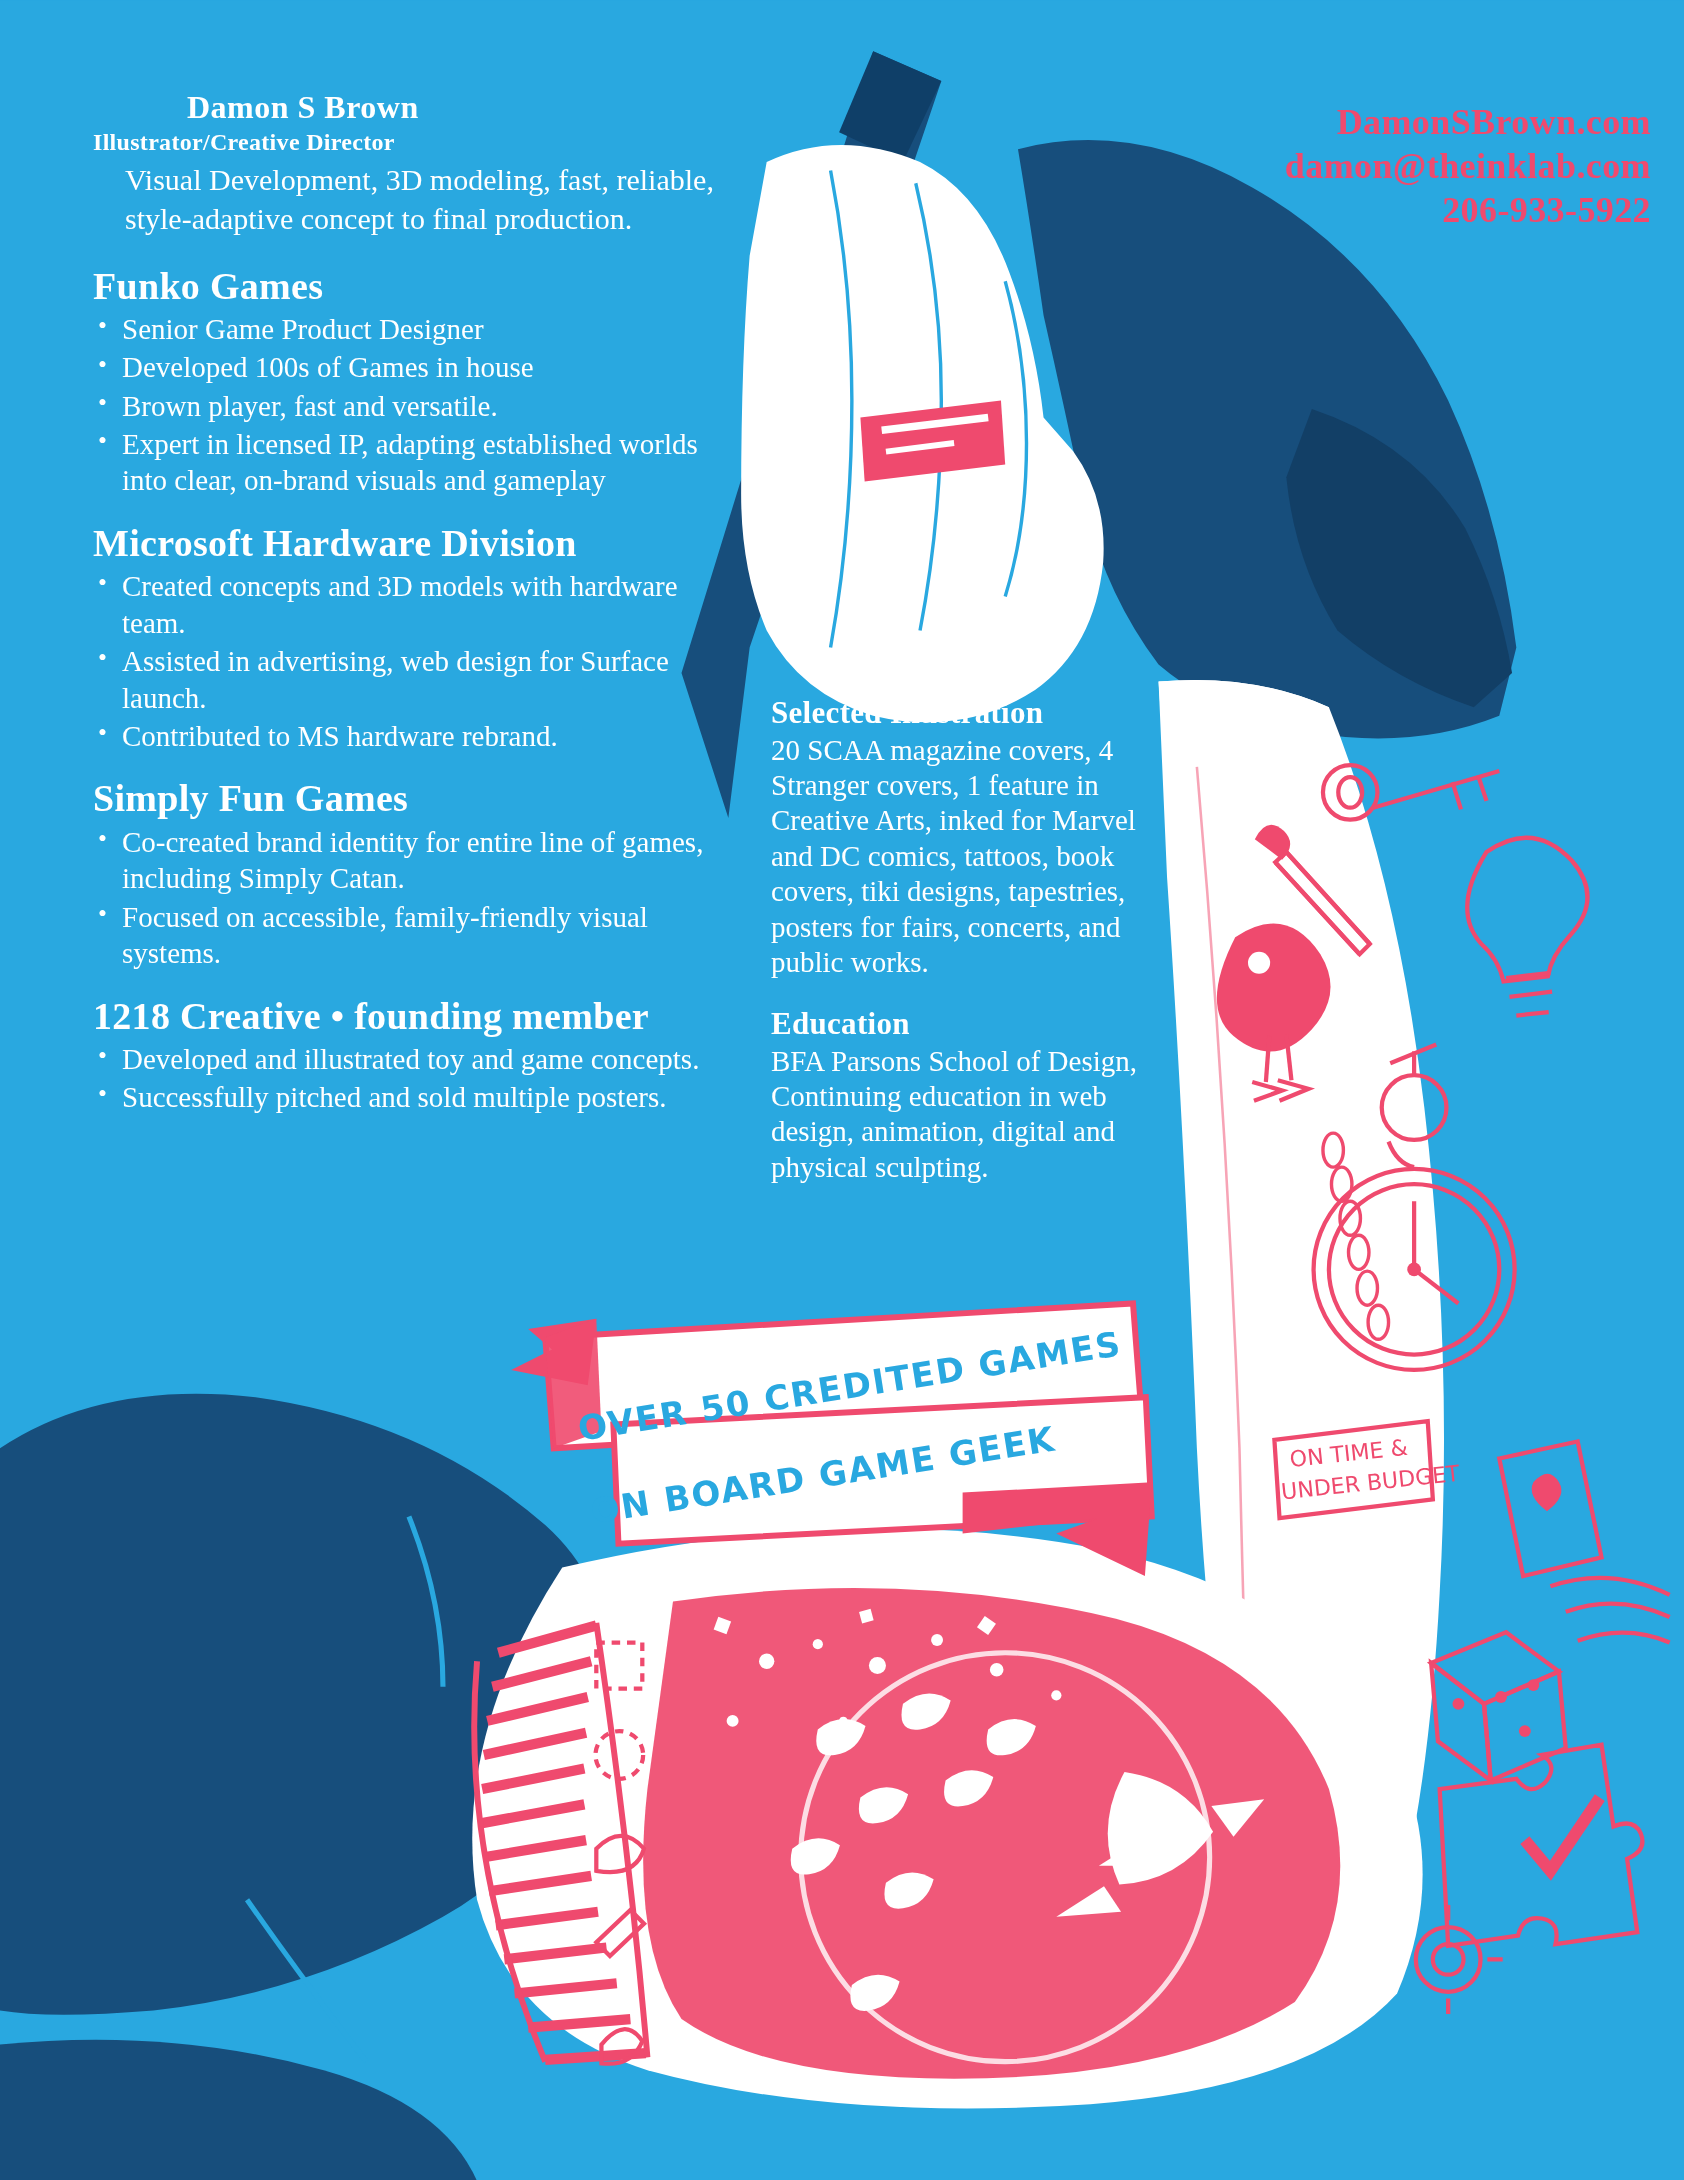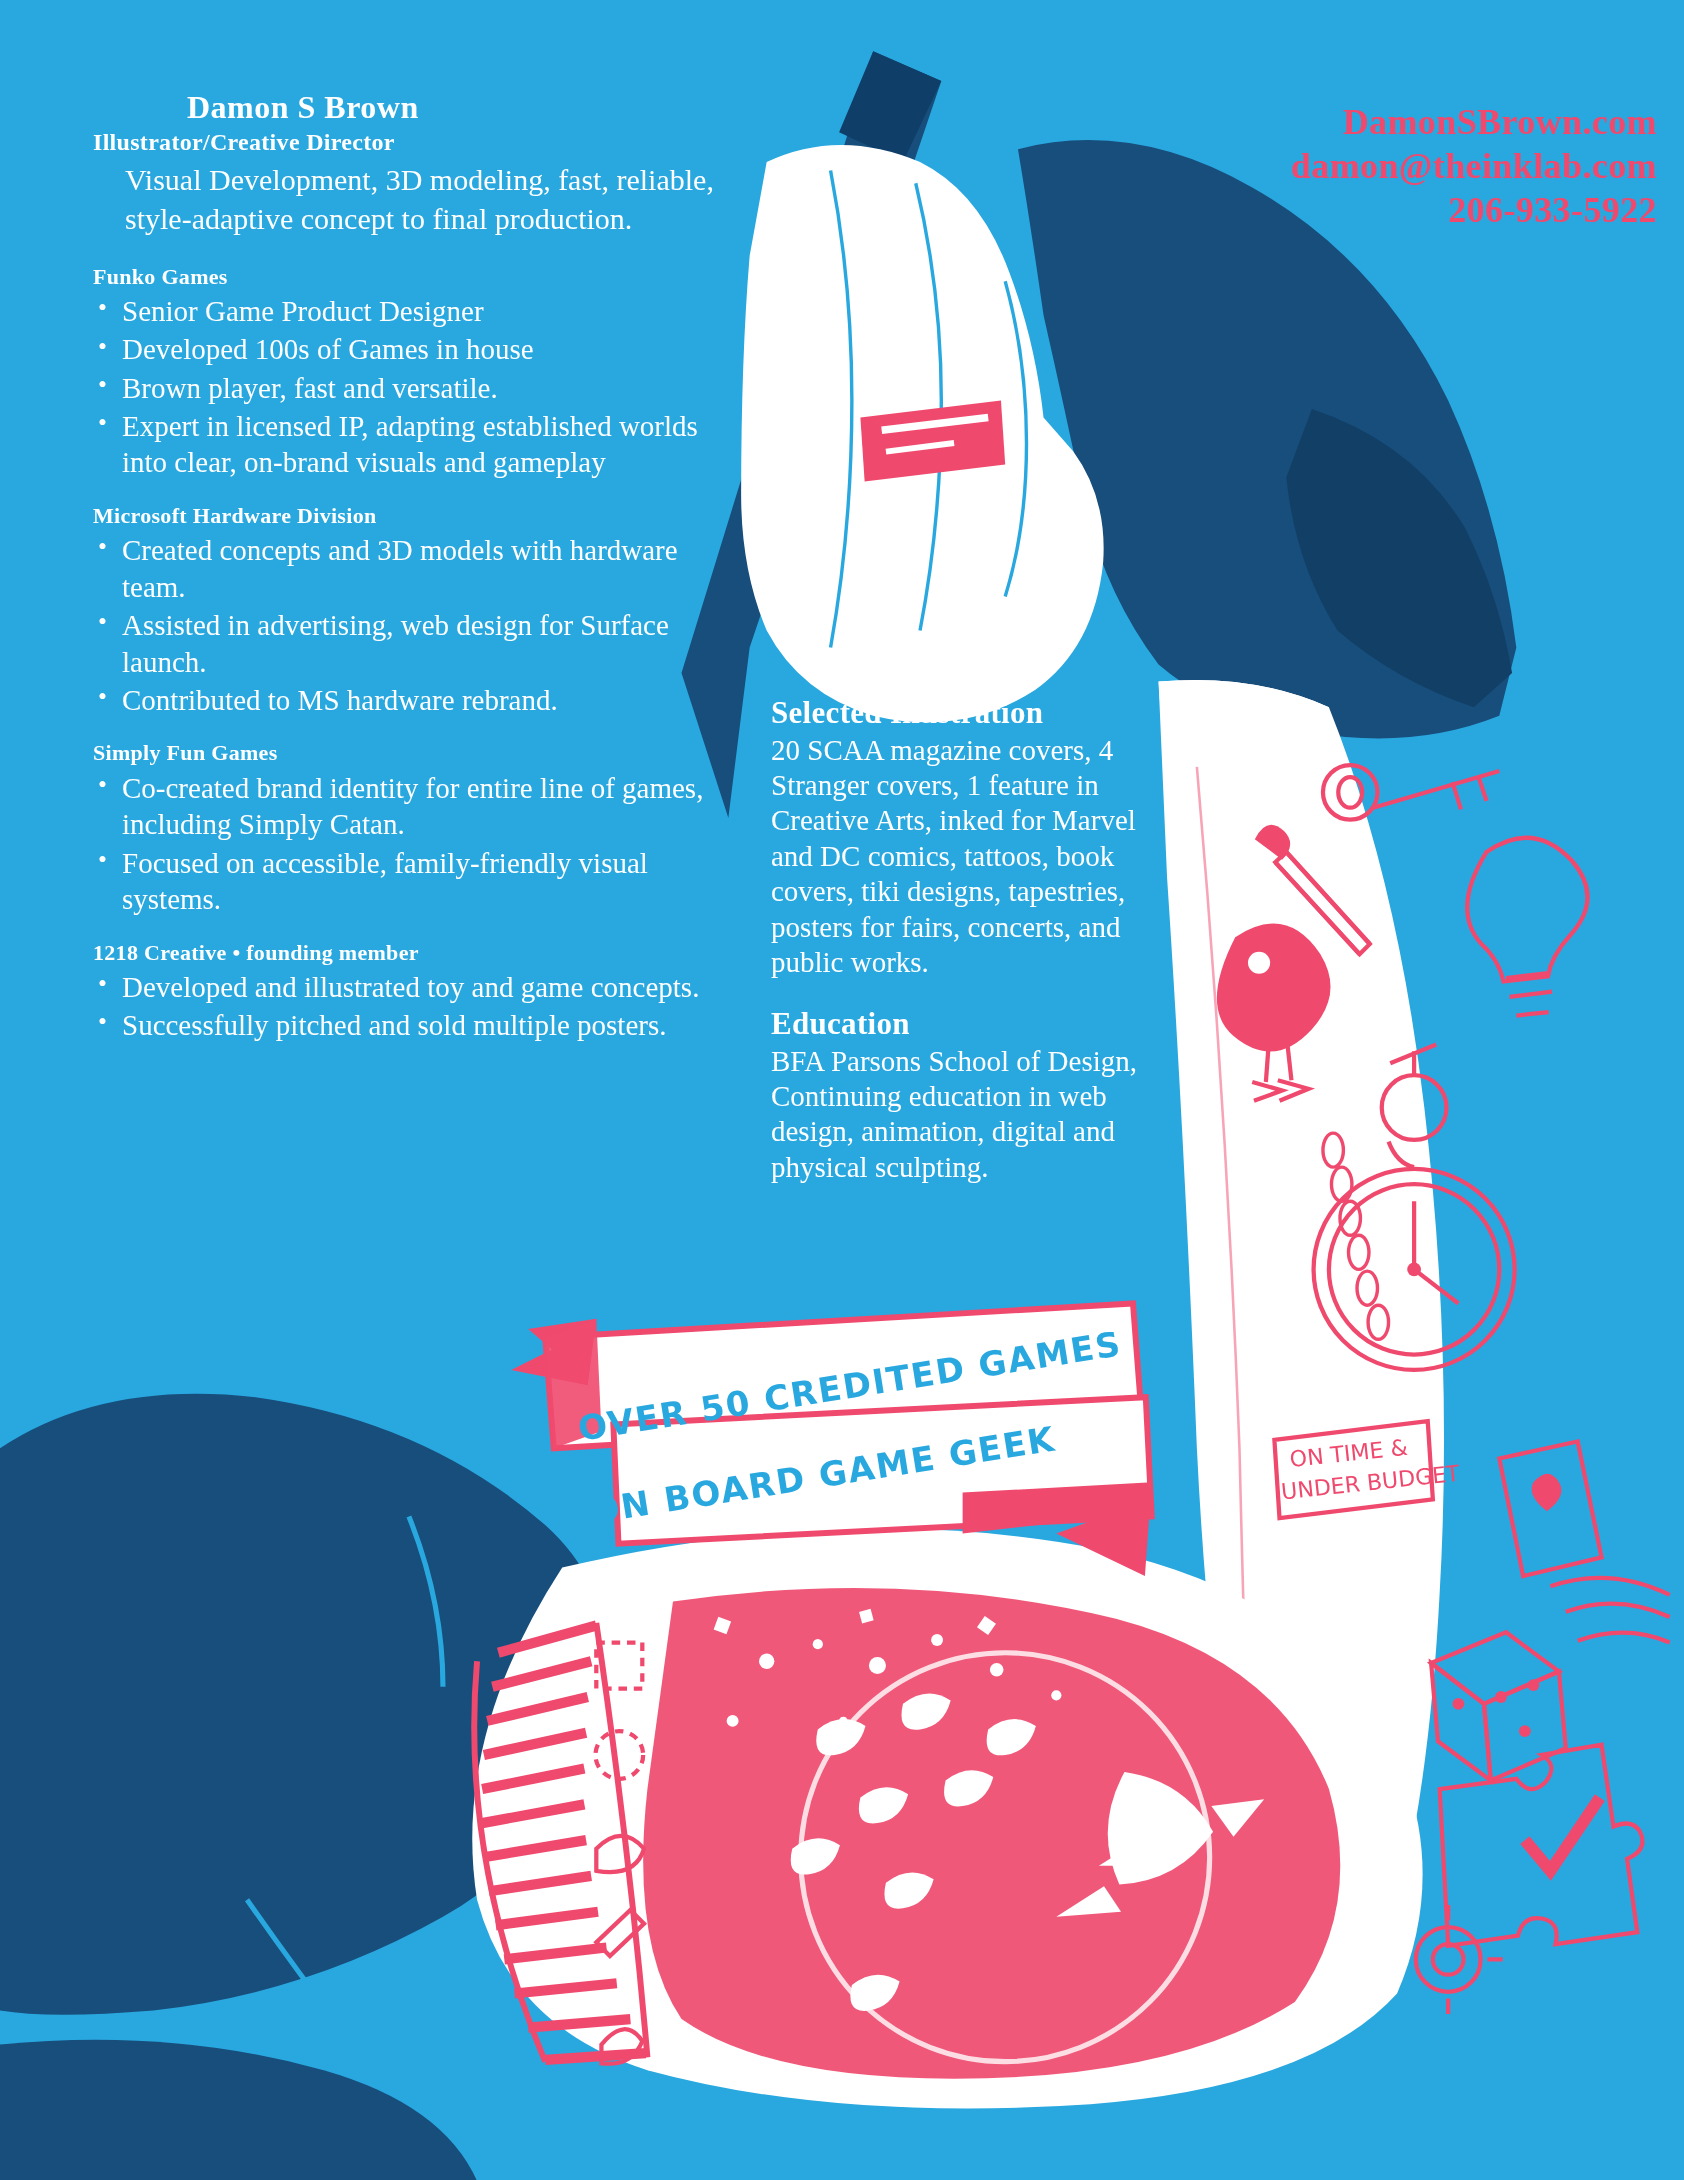--- a/index.html
+++ b/index.html
@@ -31,21 +31,21 @@
     width: 647px;
   }
   .col-mid {
     position: absolute;
     left: 771px;
     top: 695px;
     width: 400px;
   }
   .contact {
     position: absolute;
-    right: 28px;
+    right: 34px;
     top: 101px;
     width: 528px;
     text-align: right;
     color: #ef4a6e;
     font-weight: bold;
     line-height: 1.22;
     font-size: 36px;
     letter-spacing: 0.4px;
   }
   .contact div { white-space: nowrap; }
@@ -66,21 +66,21 @@
   .tagline {
     font-size: 30px;
     line-height: 1.28;
     margin-left: 32px;
     margin-bottom: 25.6px;
   }
   .section {
     margin-bottom: 22px;
   }
   .section h2 {
-    font-size: 22px;
+    font-size: 38px;
     font-weight: bold;
     margin: 0 0 3.4px 0;
     letter-spacing: 0.3px;
   }
   ul.bullets {
     list-style: none;
     margin: 0;
     padding: 0;
   }
   ul.bullets li {

